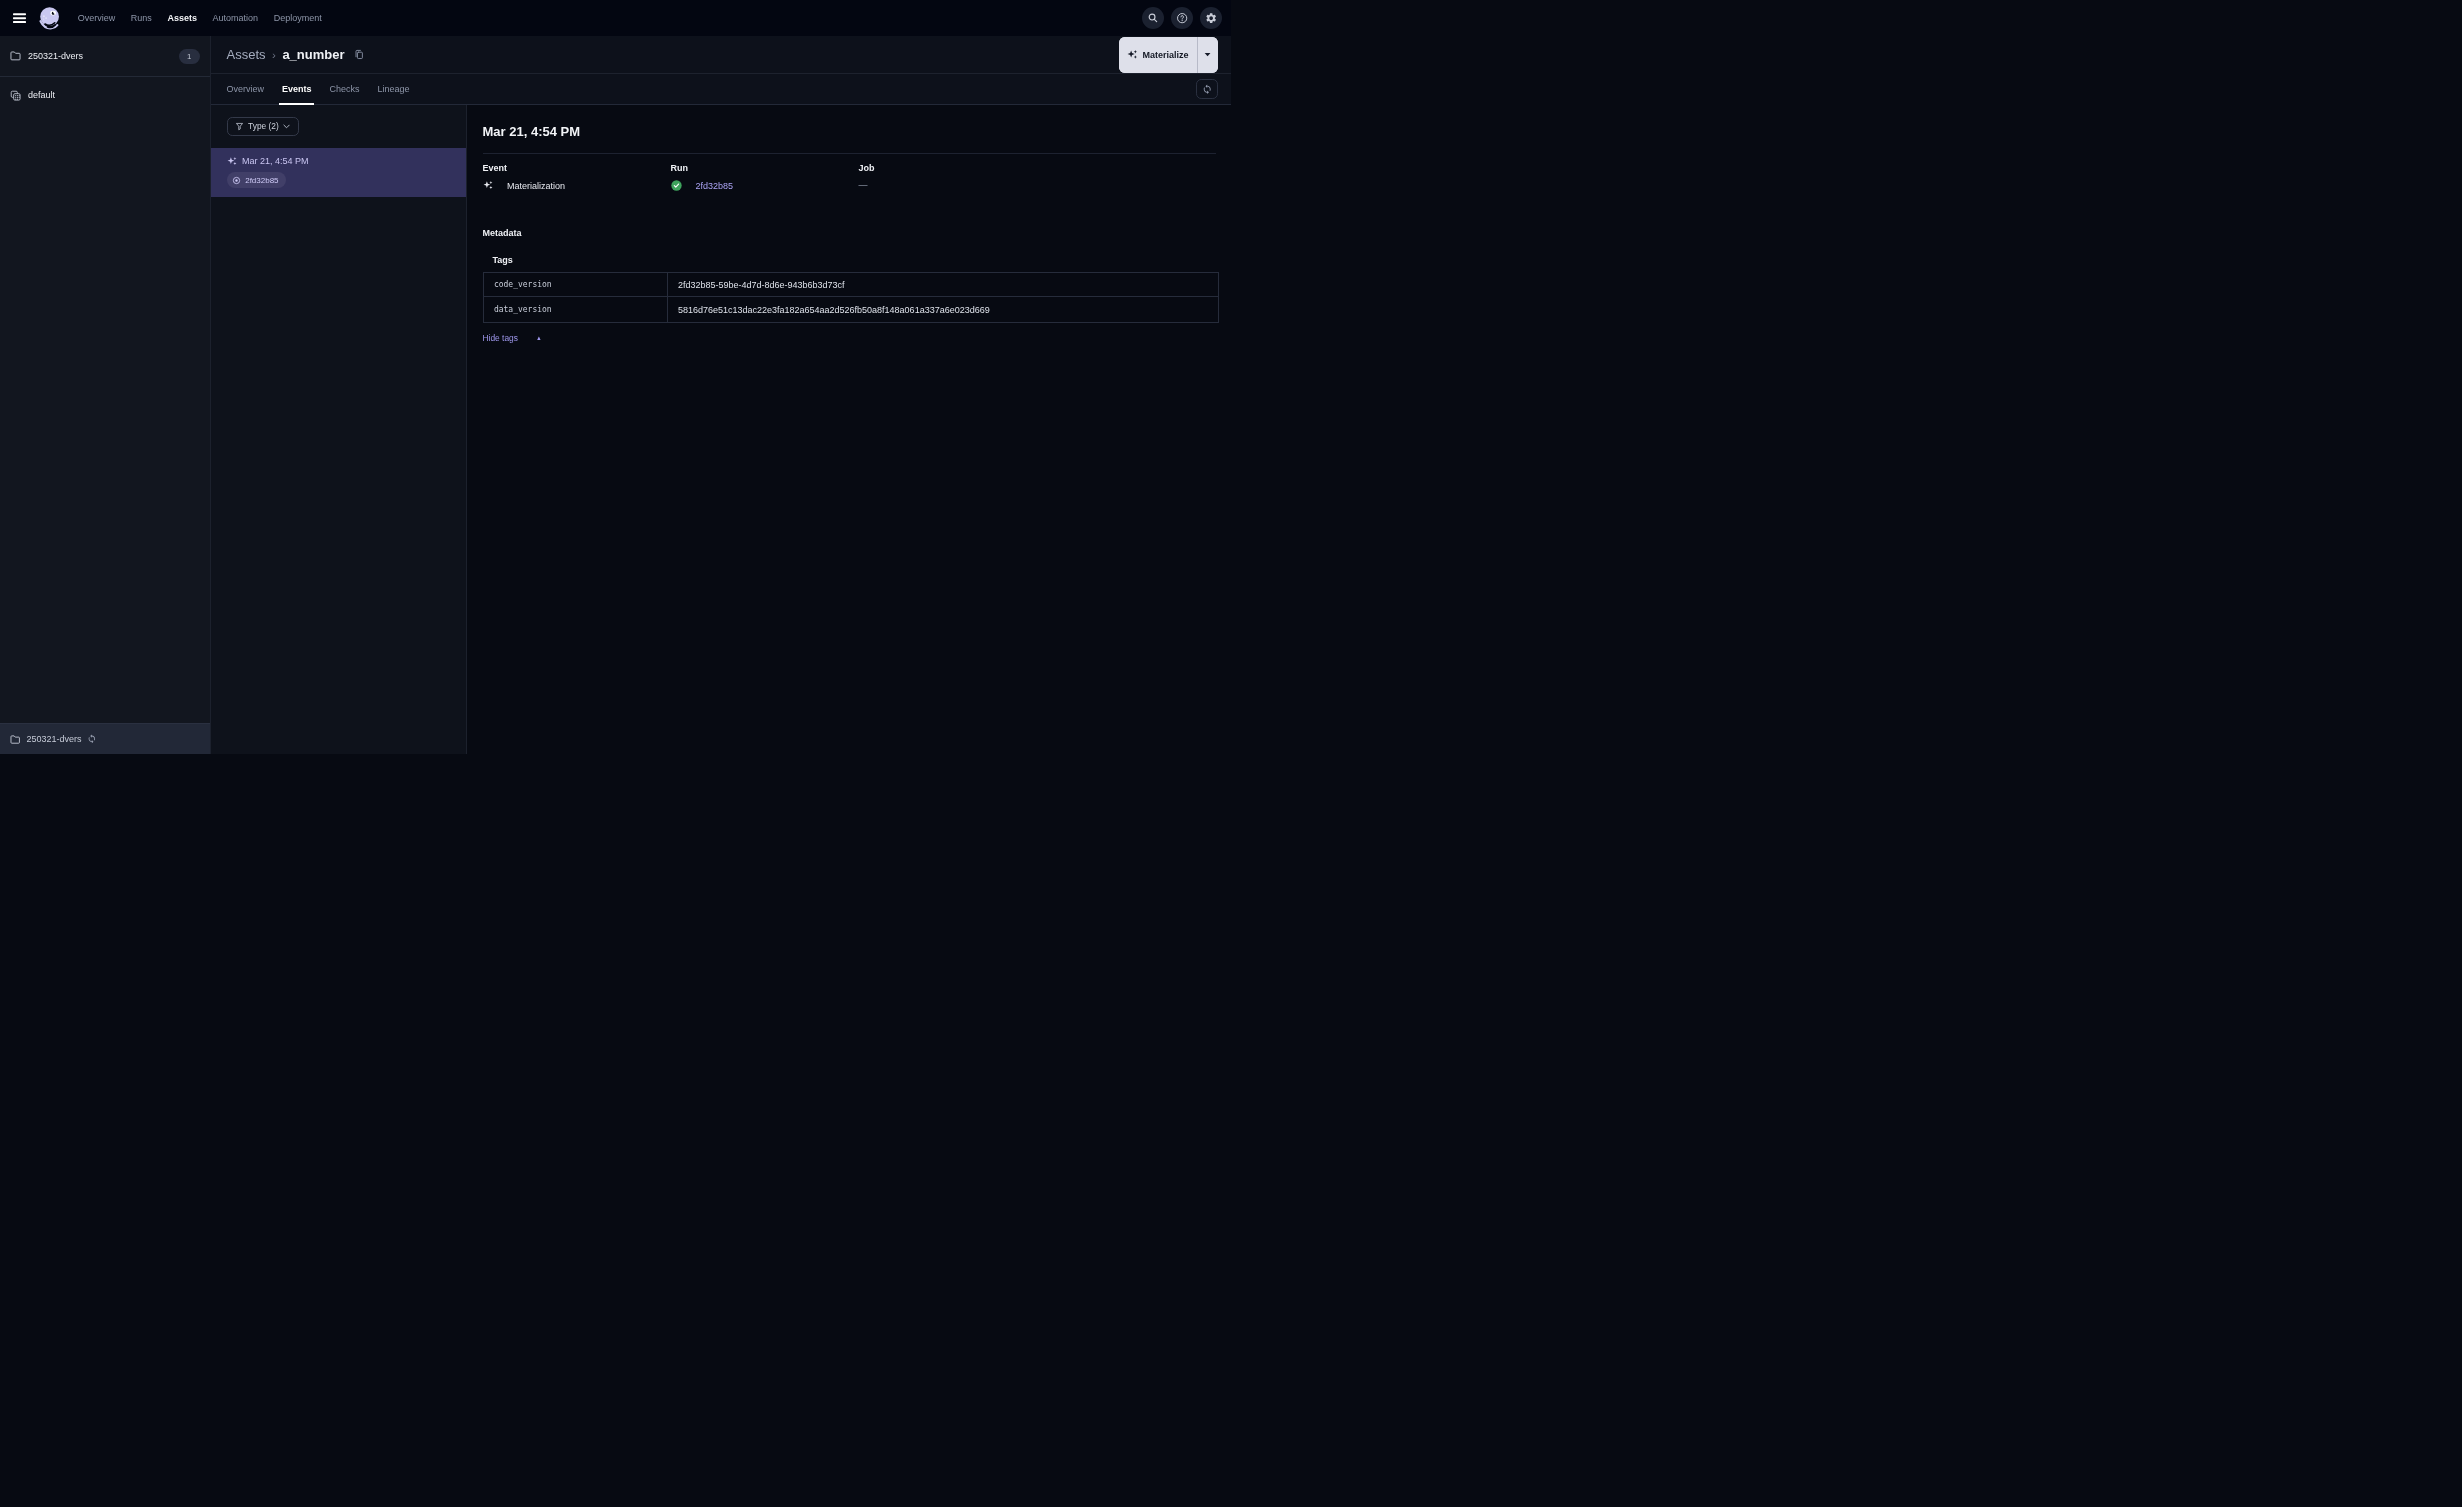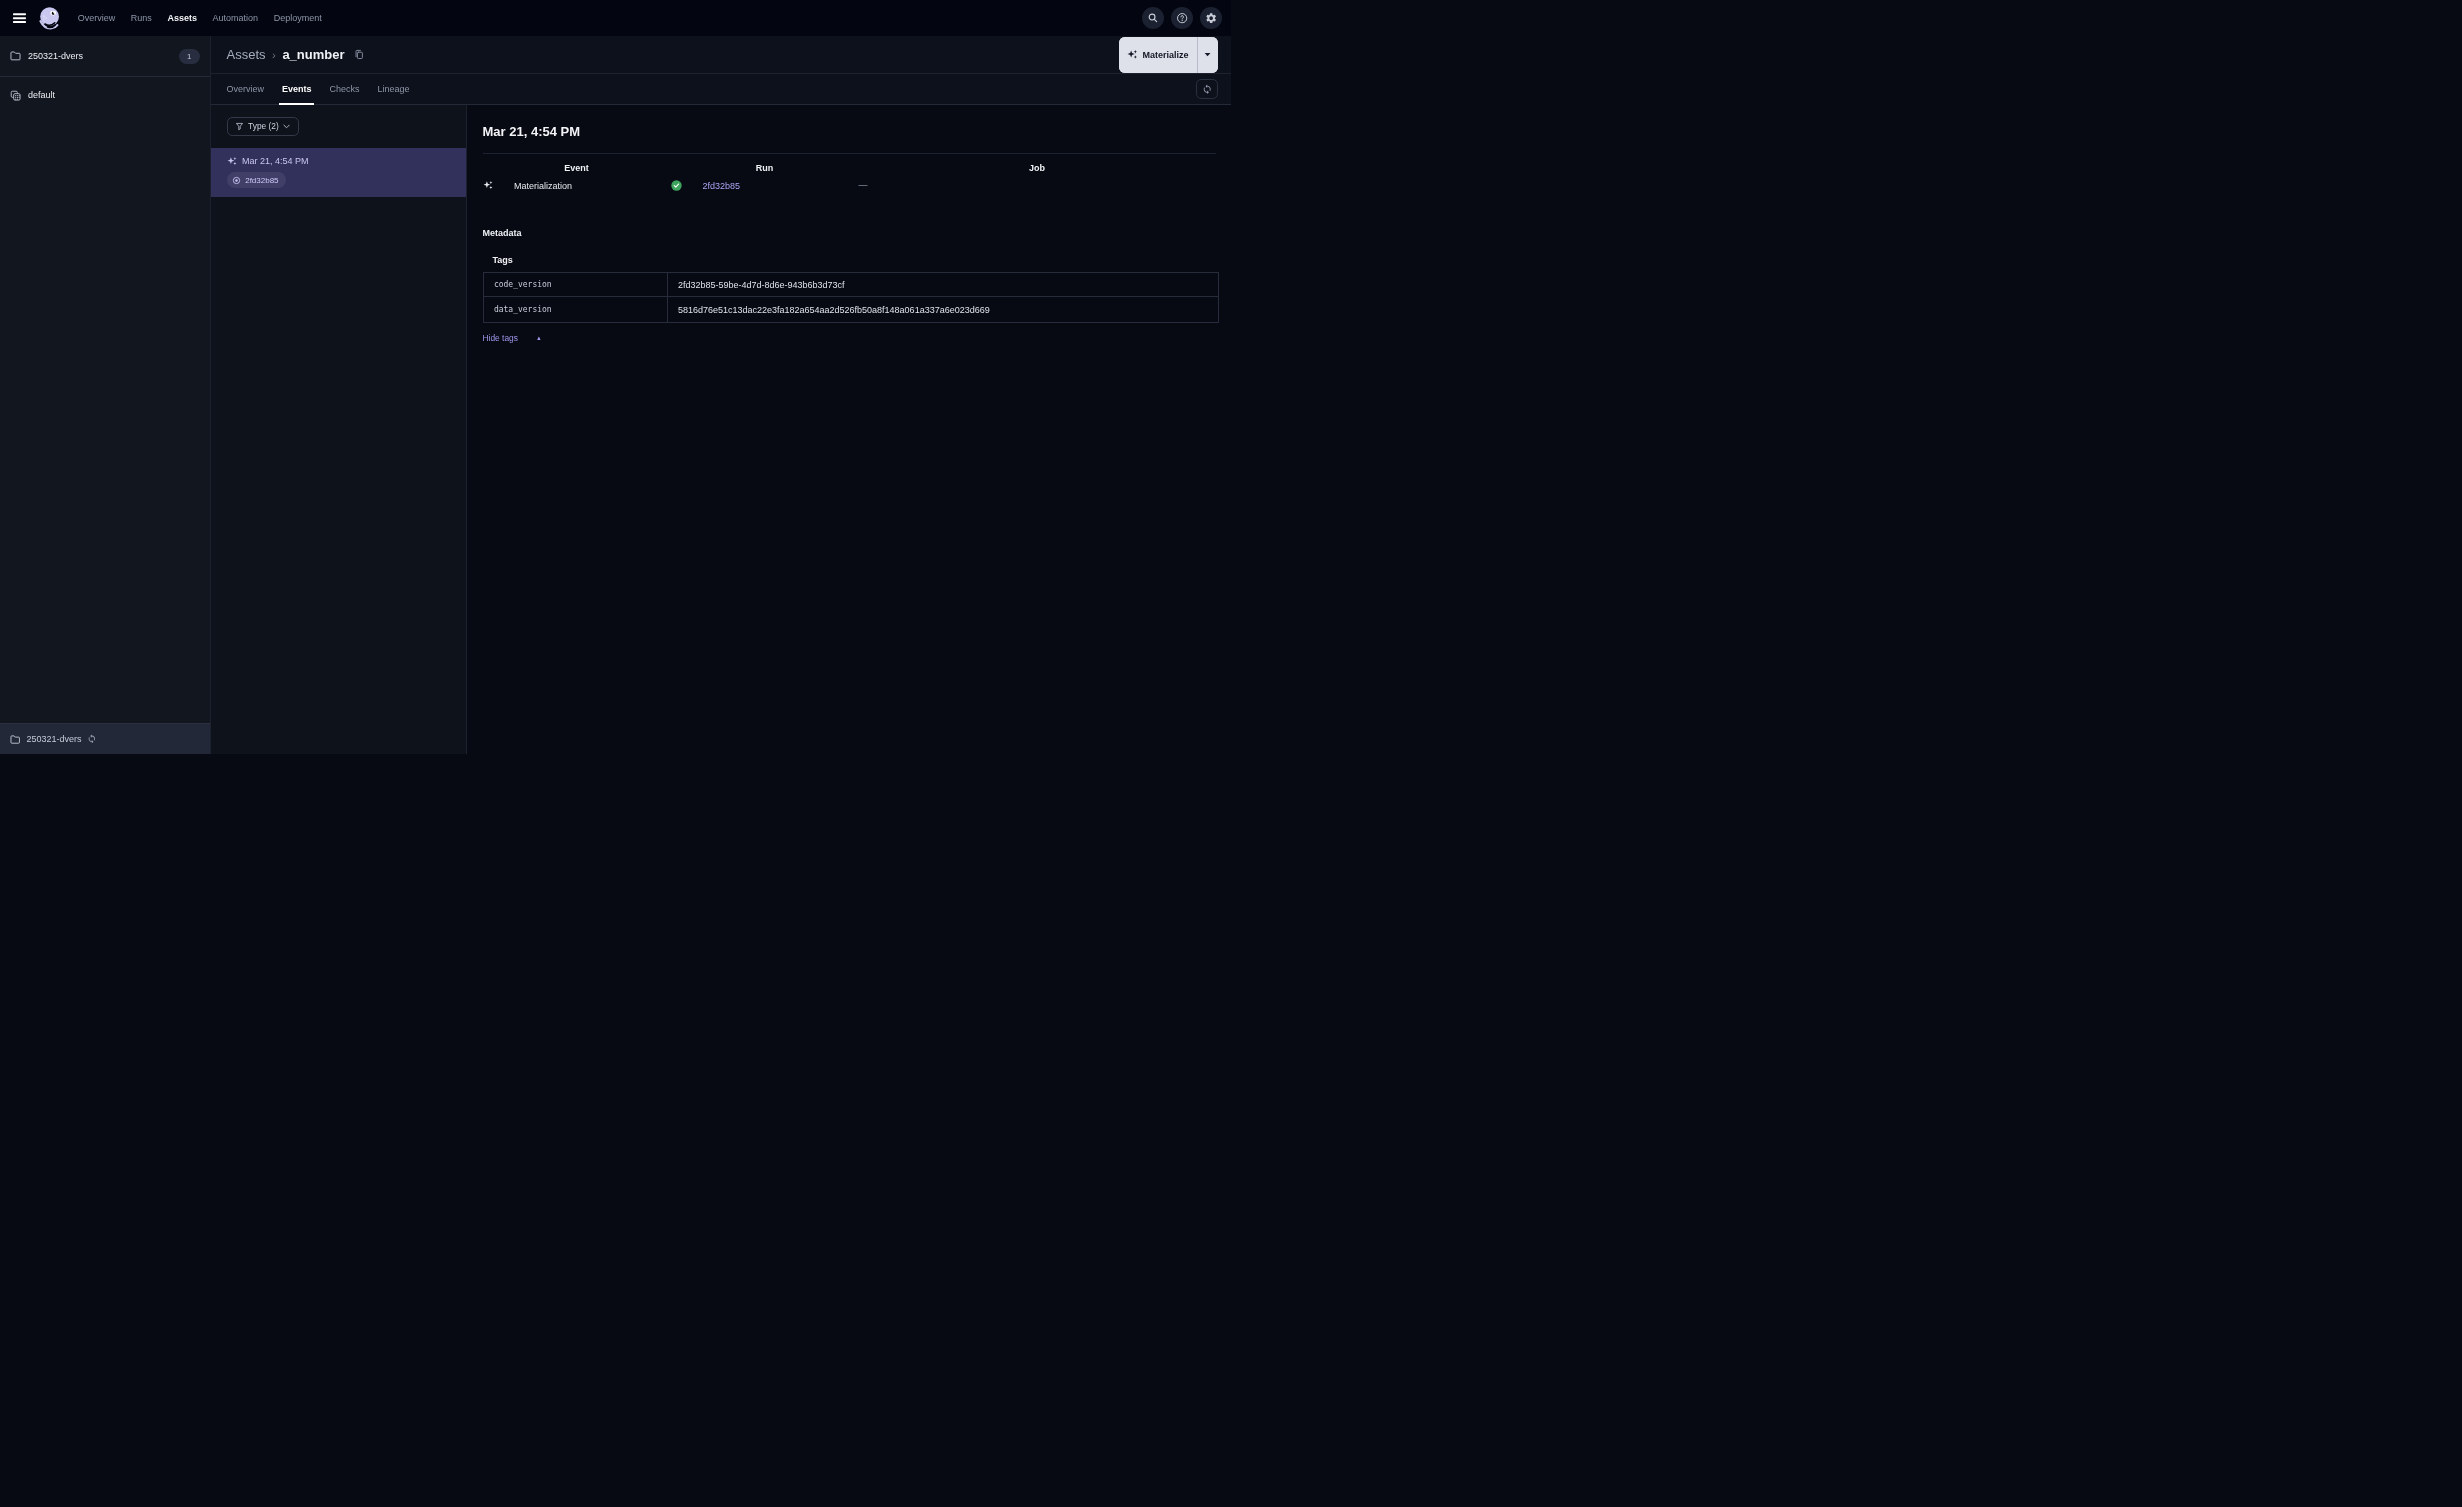--- a/index.html
+++ b/index.html
@@ -85,22 +85,22 @@
   .event-item-top { display:flex; align-items:center; gap:5.2px; font-size:9px; color:#c9c5f1; }
   .run-pill { margin:5.8px 0 0 0; display:inline-flex; align-items:center; gap:4.5px; height:16px;
               padding:0 7.1px 0 5.2px; border-radius:8.4px; background:#413f68; color:#cfcbf7;
               font-size:8px; }
 
   
   .detail { flex:1; background:#070a12; padding:0 15.5px; overflow:hidden; }
   .detail-title { margin-top:19.4px; font-size:13px; font-weight:bold; color:#f2f4f7; }
   .detail-divider { margin-top:13.6px; height:0.6px; background:#1d2230; }
   .meta-cols { margin-top:9.7px; display:grid; grid-template-columns:188px 188px 1fr; }
-  .col-label { font-size:9px; font-weight:bold; color:#f0f2f6;text-align:center; }
-  .col-value { margin-top:7.1px; display:flex; align-items:center; gap:21px; font-size:9px; }
+  .col-label { font-size:9px; font-weight:bold; color:#f0f2f6; }
+  .col-value { margin-top:7.1px; display:flex; align-items:center; gap:14px; font-size:9px; }
   .event-type-text { color:#e8eaf0; }
   .run-link { color:#aca4f5; text-decoration:none; cursor:pointer; }
   .job-dash { color:#949cad; }
 
   .section-heading { font-size:9px; font-weight:bold; color:#f0f2f6; }
   .metadata-heading { margin-top:37px; }
   .tags-heading { margin-top:17px;margin-left:10px; }
   .kv-table { margin-top:6.5px; border:0.6px solid #262c3b; width:736px; }
   .kv-row { display:flex; border-bottom:0.6px solid #262c3b; min-height:24.6px; }
   .kv-row:last-child { border-bottom:none; }

